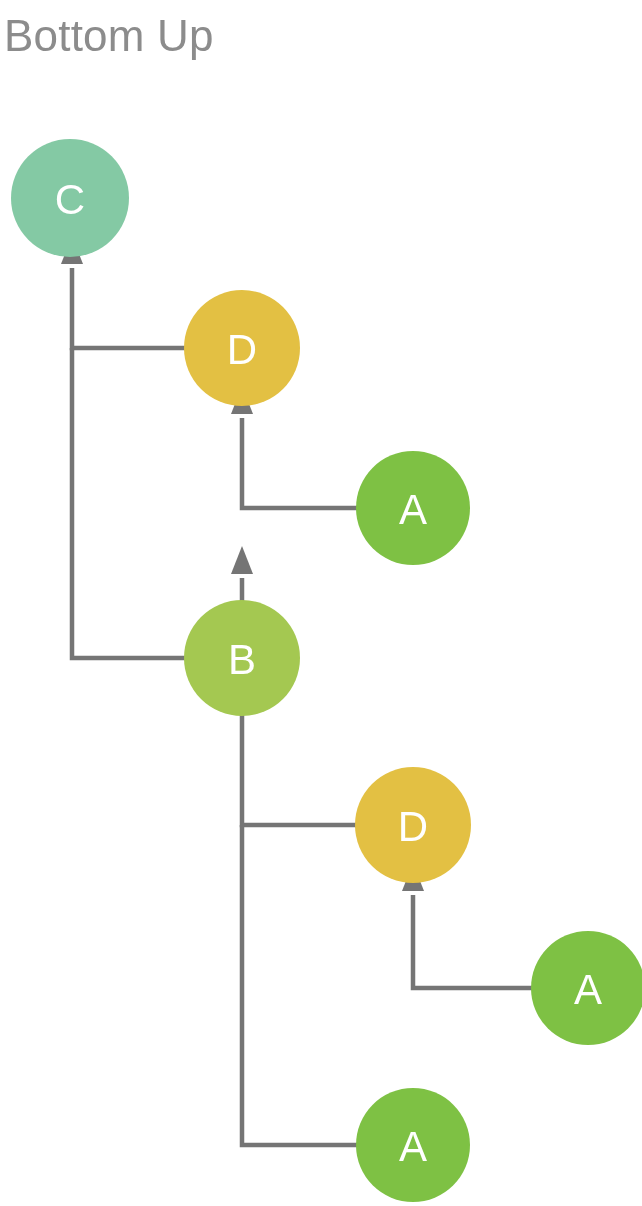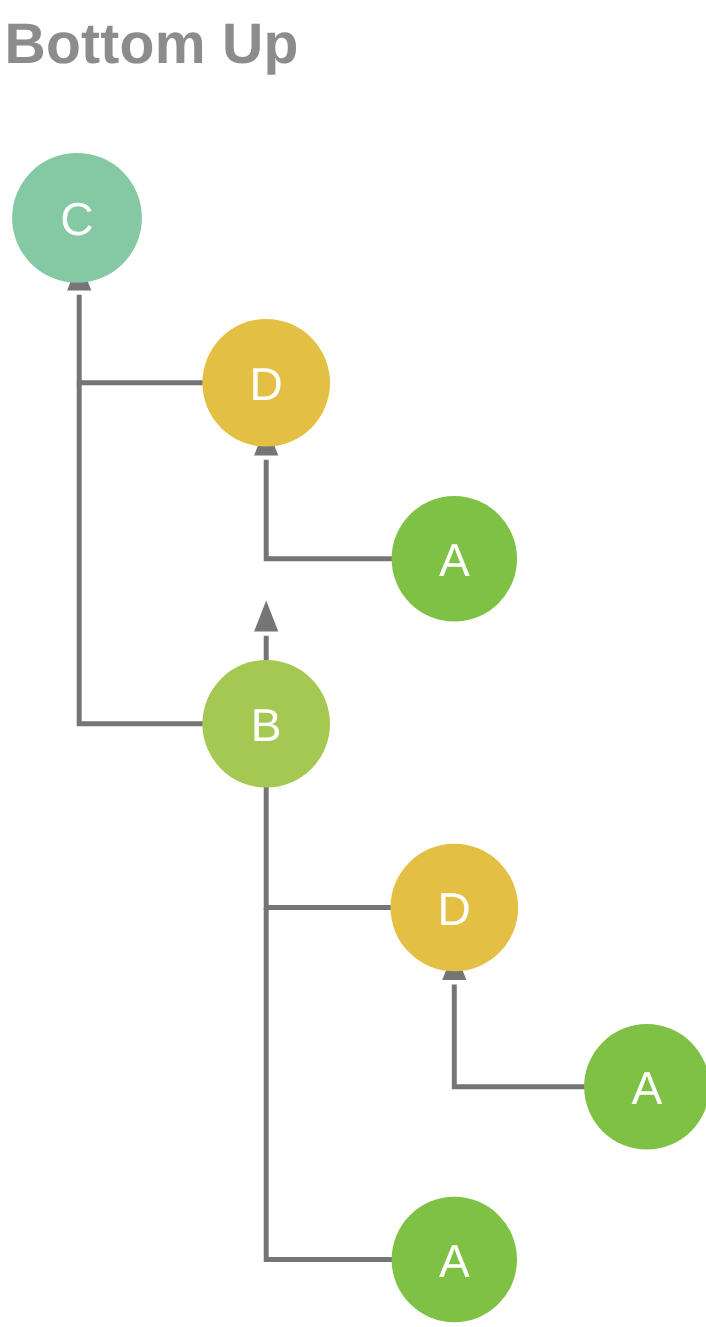--- a/index.html
+++ b/index.html
@@ -18,22 +18,22 @@
     position: relative;
     width: 642px;
     height: 1206px;
     background: #ffffff;
   }
   #diagram-title {
     position: absolute;
     left: 4px;
     top: 14px;
     font-family: "Liberation Sans", "DejaVu Sans", sans-serif;
-    font-size: 52px;
-    font-weight: 700;
+    font-size: 44px;
+    font-weight: 400;
     letter-spacing: 0.2px;
     color: #8c8c8c;
     white-space: nowrap;
     line-height: 1;
   }
   #tree-svg {
     position: absolute;
     left: 0;
     top: 0;
     width: 642px;

